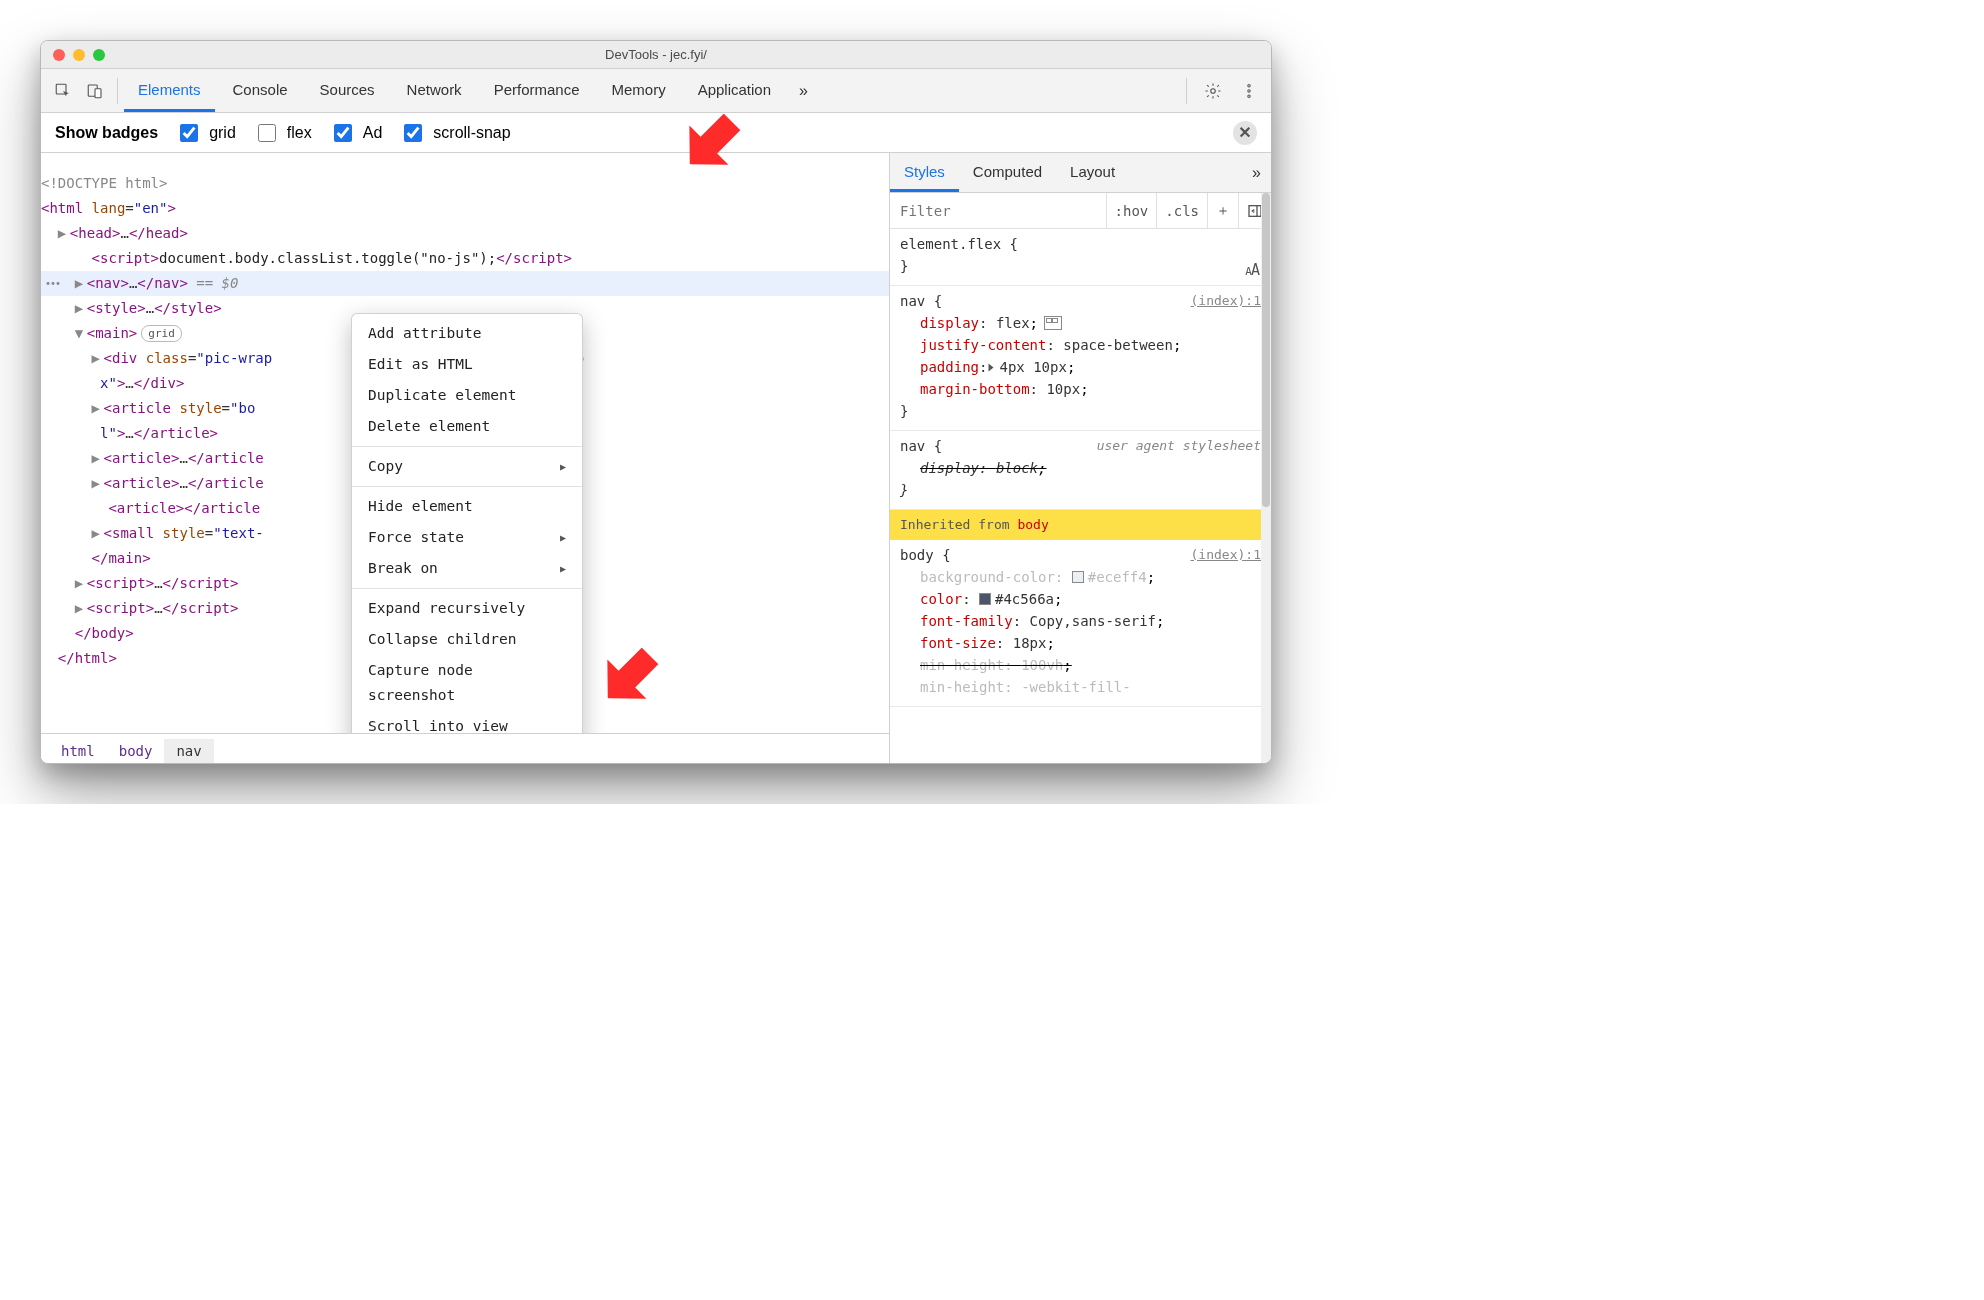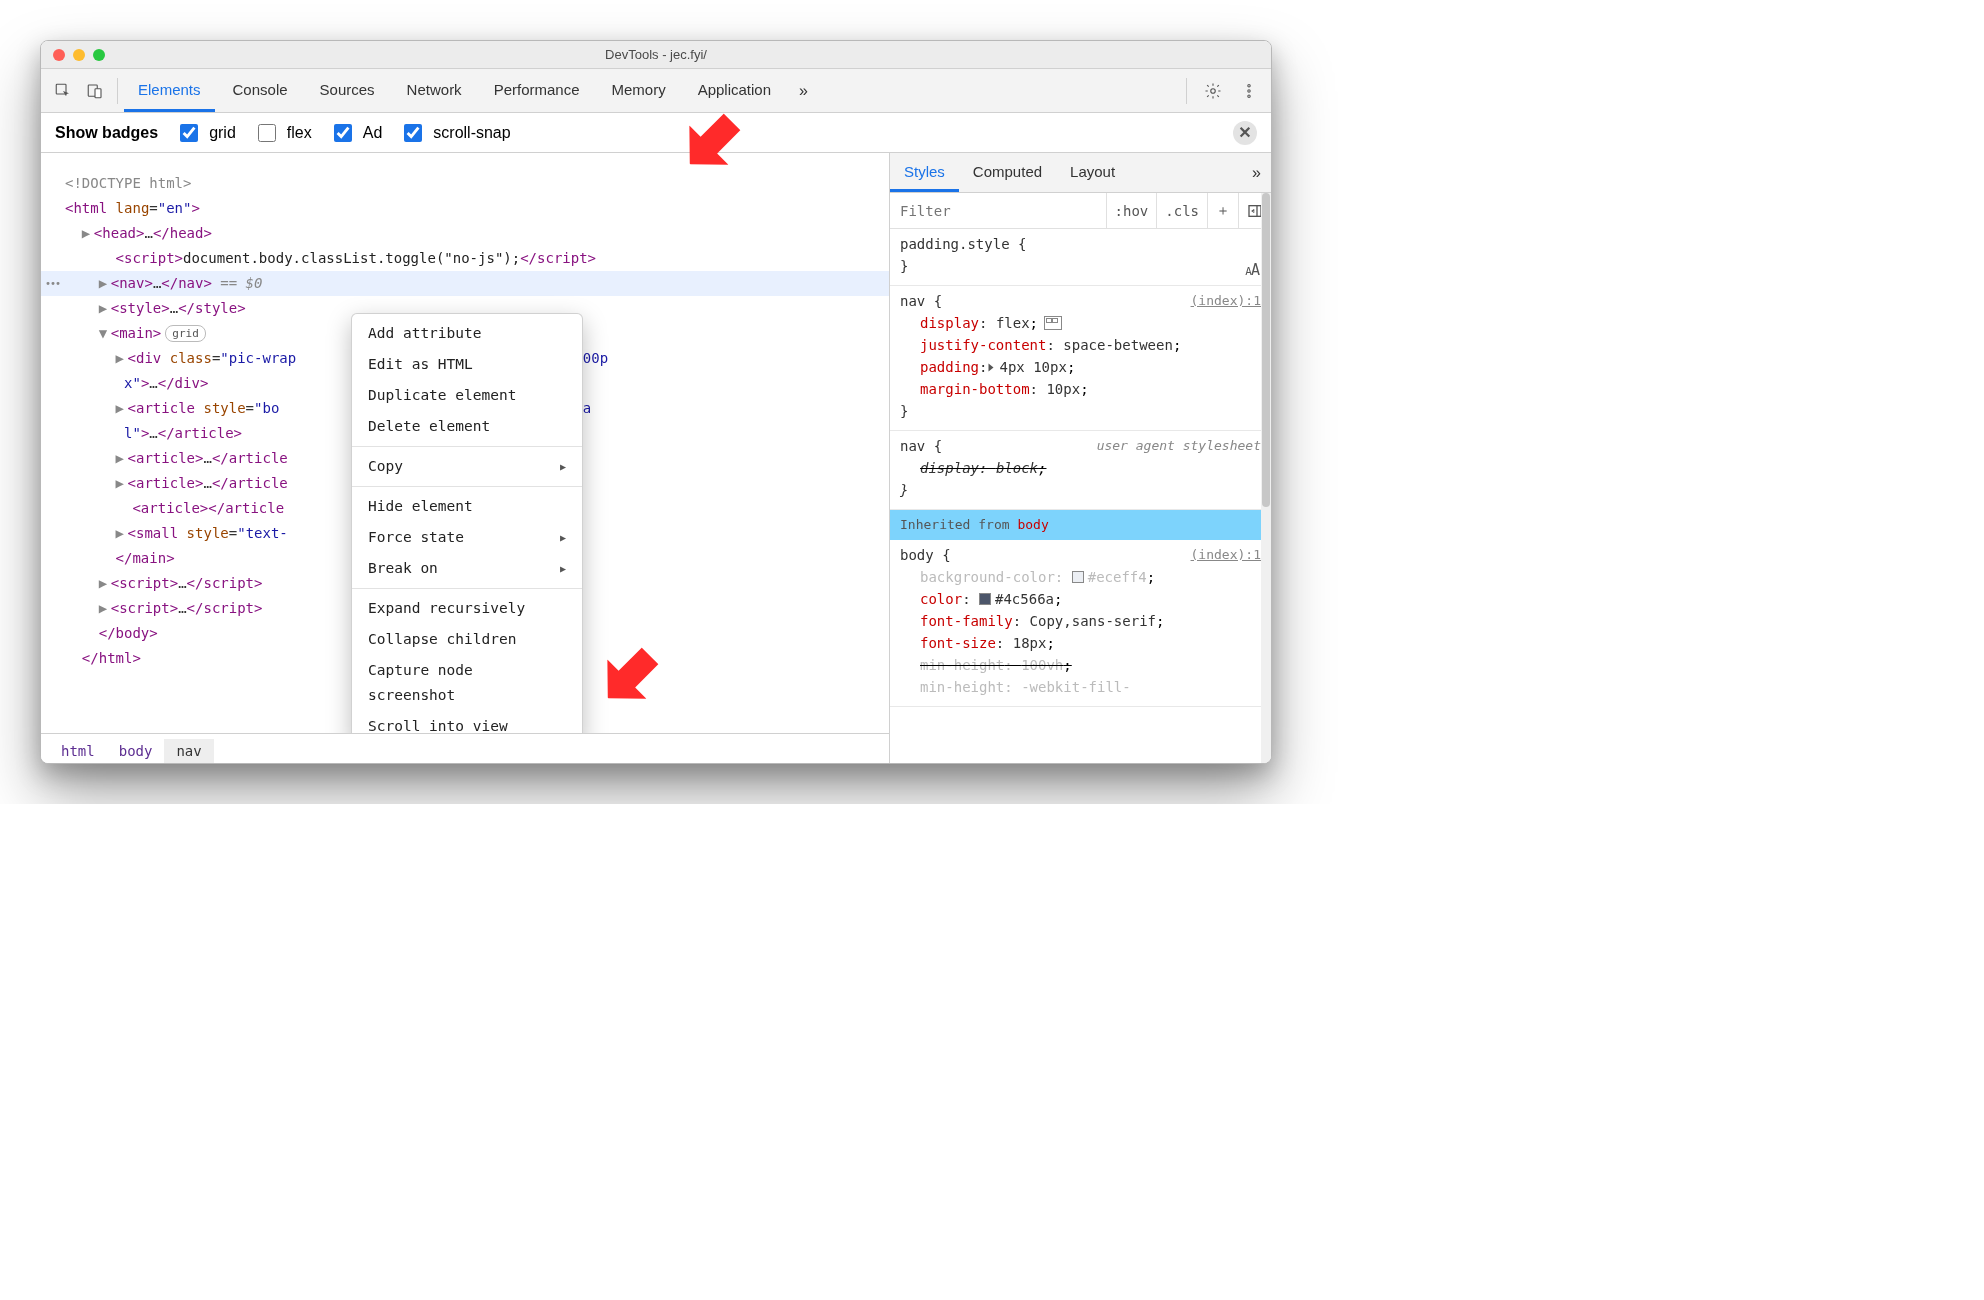--- a/index.html
+++ b/index.html
@@ -79,21 +79,21 @@
     overflow:hidden;
   }
   
   .dom-tree {
     flex:1 1 auto; overflow:hidden;
     font-family: Menlo, Consolas, monospace;
     font-size:14px; line-height:25px; color:#333;
     padding: 18px 0 0 0;
     position:relative;
   }
-  .dom-tree .row { white-space:pre; padding-left:24px;}
+  .dom-tree .row { white-space:pre; }
   .tag { color:#881280;}
   .attr-name { color:#994500;}
   .attr-val { color:#1a1aa6;}
   .text-node { color:#222;}
   .doctype { color:#888;}
   .disclose { color:#888; display:inline-block; width:12px;}
   .selected-row {
     background:#e8f0fe;
     position:relative;
   }
@@ -163,21 +163,21 @@
   .prop { padding-left:20px;}
   .pname{color:#c80000;} .pval{color:#333;} .pcolon{color:#333;}
   .ghost .pname,.ghost .pval,.ghost .pcolon{color:#bbb;}
   .ghost-strike{text-decoration:line-through;}
   .ghost-it{font-style:italic;}
   .swatch{display:inline-block;width:12px;height:12px;border:1px solid #888;vertical-align:-1px;margin:0 4px 0 0;}
   .flex-icon{display:inline-block;width:18px;height:14px;border:1px solid #888;vertical-align:-2px;margin-left:6px;position:relative;}
   .flex-icon::before,.flex-icon::after{content:"";position:absolute;border:1px solid #888;}
   .flex-icon::before{width:4px;height:3px;top:1px;left:1px;}
   .flex-icon::after{width:4px;height:3px;top:1px;left:7px;}
-  .inh-hdr{background:#7dd3fc;padding:4px 10px;color:#555;font-size:13px;}
+  .inh-hdr{background:#fde047;padding:4px 10px;color:#555;font-size:13px;}
   .inh-hdr .sel-body{color:#c80000;font-family:Menlo,monospace;}
   .aa-icon{position:absolute;right:12px;top:30px;font-size:11px;color:#555;letter-spacing:-1px;}
   .arrow-tri{display:inline-block;width:0;height:0;border-left:4px solid transparent;border-right:4px solid transparent;border-top:5px solid #555;margin-right:4px;vertical-align:2px;transform:rotate(-90deg);}
   .scrollbar-fake{position:absolute;right:0;top:40px;bottom:0;width:10px;background:#f0f0f0;}
   .scrollbar-fake .thumb{position:absolute;left:1px;right:1px;top:0;height:55%;background:#c7c7c7;border-radius:4px;}
 </style>
 </head>
 <body>
 
 <div class="window">
@@ -347,21 +347,21 @@
           <svg viewBox="0 0 24 24" stroke="#555" fill="none" stroke-width="2">
               <rect x="3" y="4" width="18" height="16"></rect>
               <line x1="15" y1="4" x2="15" y2="20"></line>
               <path d="M11 10 l-3 2 3 2"></path>
             </svg>
         </div>
       </div>
 
       <div class="sp-rules">
         <div class="rule">
-          <div class="sel">padding.style {</div>
+          <div class="sel">element.flex {</div>
           <div class="sel">}</div>
           <div class="aa-icon">A<span style="font-size:15px">A</span></div>
         </div>
 
         <div class="rule">
           <span class="src">(index):1</span>
           <div class="sel">nav {</div>
           <div class="prop"><span class="pname">display</span><span class="pcolon">: </span><span class="pval">flex</span>;<span class="flex-icon"></span></div>
           <div class="prop"><span class="pname">justify-content</span><span class="pcolon">: </span><span class="pval">space-between</span>;</div>
           <div class="prop"><span class="pname">padding</span><span class="pcolon">:</span><span class="arrow-tri"></span><span class="pval">4px 10px</span>;</div>

